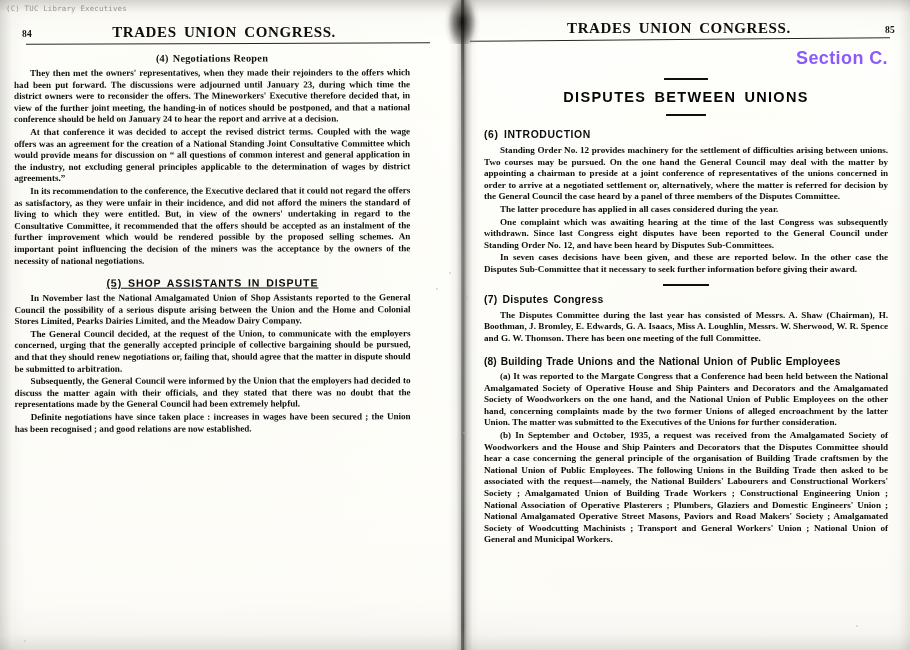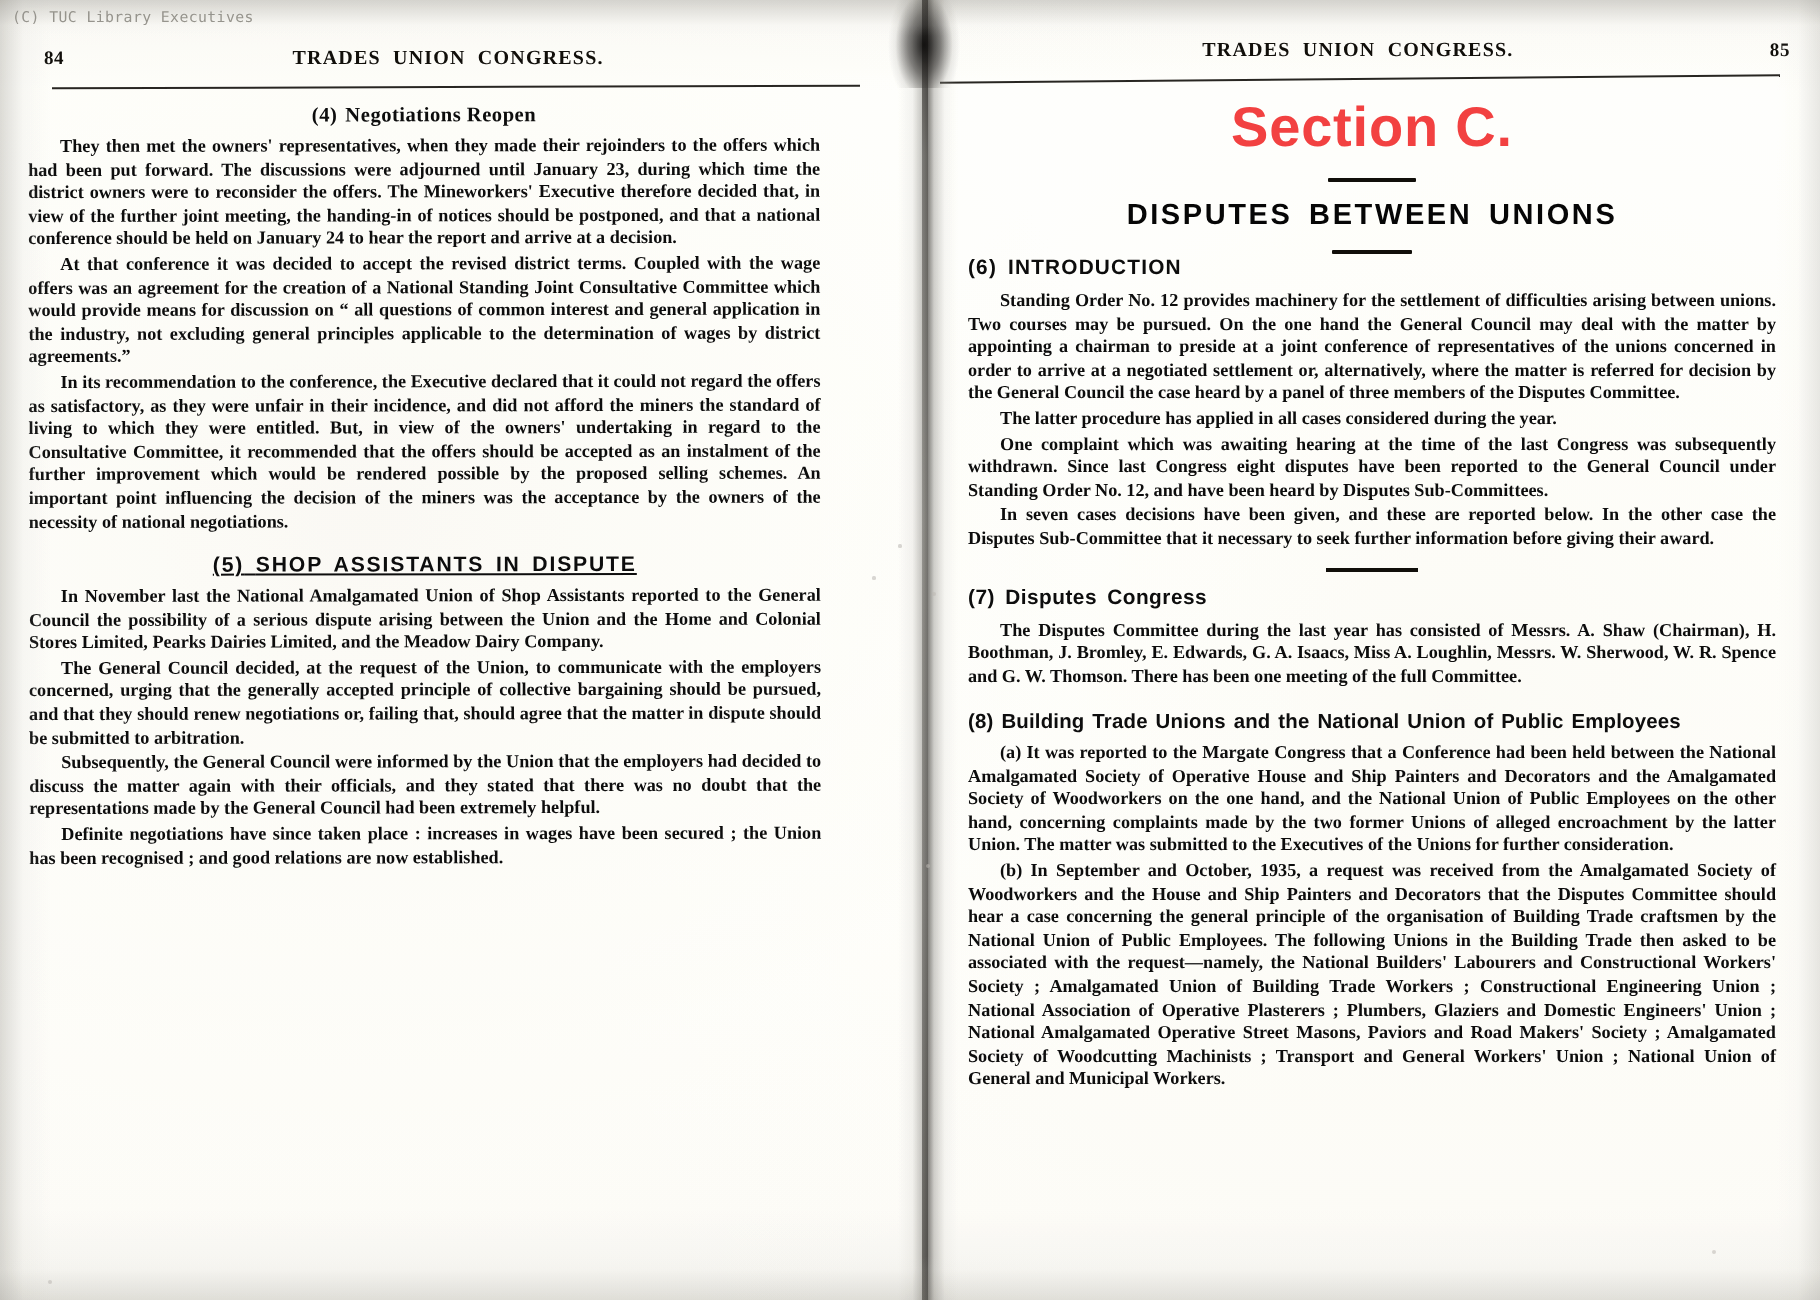--- a/index.html
+++ b/index.html
@@ -117,21 +117,21 @@
 
   .folio {
     font-size: 9.5px;
     font-weight: 700;
     letter-spacing: 0.3px;
     flex: 0 0 auto;
   }
   .rh-title {
     flex: 1 1 auto;
     text-align: center;
-    font-size: 10px;
+    font-size: 15px;
     word-spacing: 3px;
     letter-spacing: 0.6px;
   }
   .rh-left .rh-title  { padding-right: 26px; }
   .rh-right .rh-title { padding-left: 4px; }
 
   .head-rule {
     position: absolute;
     height: 1px;
     background: #2c2a26;
@@ -189,26 +189,26 @@
     font-size: 10.2px;
     font-weight: 700;
     line-height: 13.5px;
     letter-spacing: 0.15px;
     word-spacing: 1.5px;
   }
 
   
   .section-heading {
     margin: 0;
-    text-align: center;
-    font-family: "Liberation Sans", sans-serif;
-    font-size: 28px;
+    text-align: right;
+    font-family: "Liberation Sans", sans-serif;
+    font-size: 18px;
     font-weight: 700;
     letter-spacing: 0.4px;
-    color: #ef4444;
+    color: #8b5cf6;
   }
   .section-sub {
     margin: 0;
     text-align: center;
     font-family: "Liberation Sans", sans-serif;
     font-size: 14.5px;
     font-weight: 700;
     letter-spacing: 1.3px;
     word-spacing: 3px;
     color: #0b0b0b;

